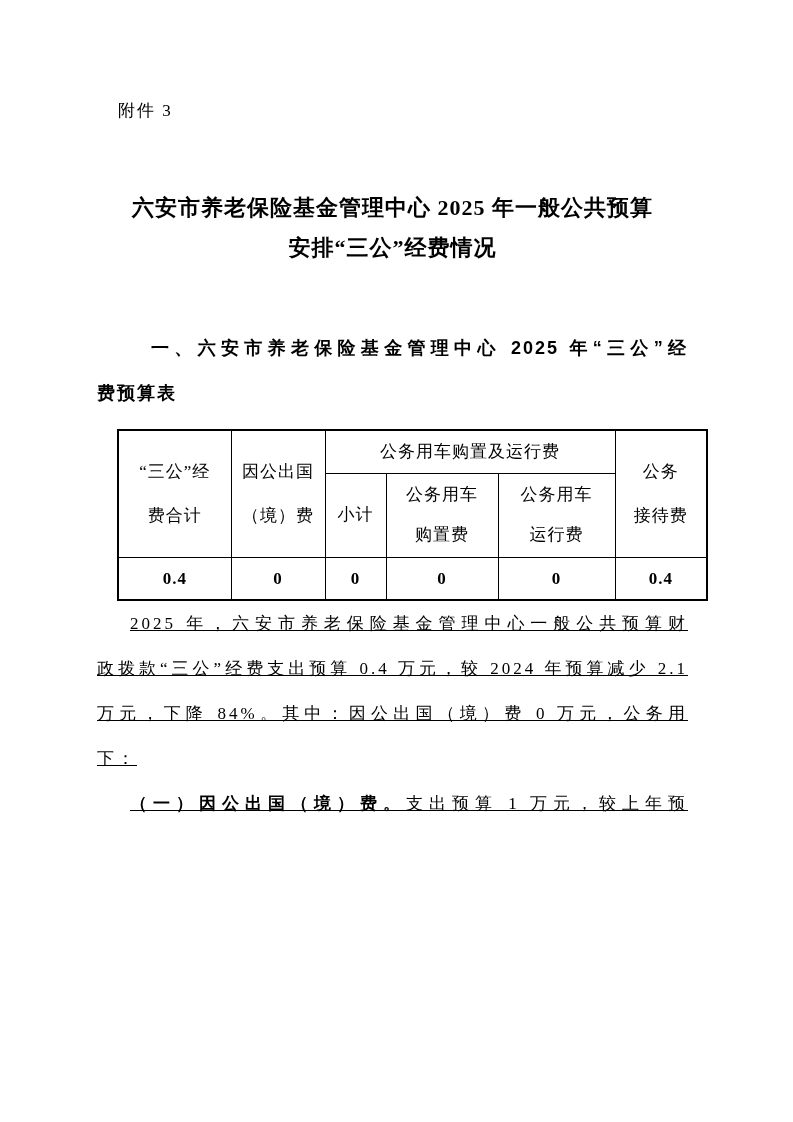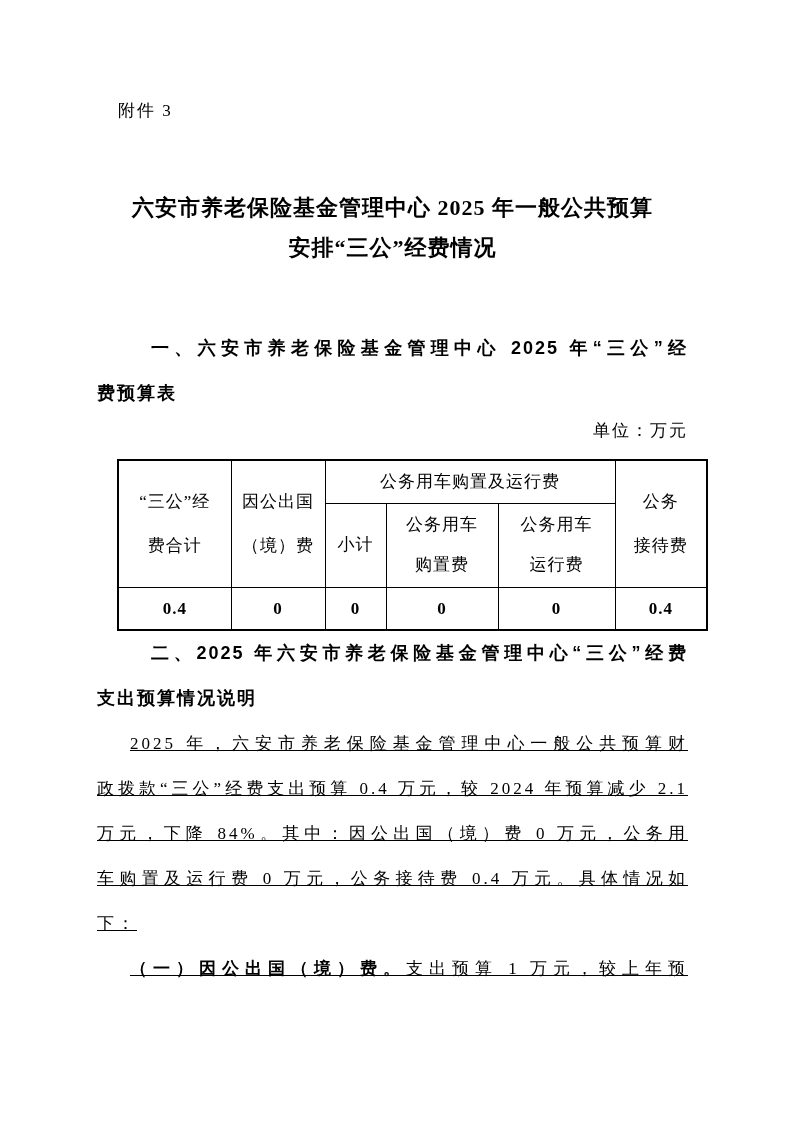--- a/index.html
+++ b/index.html
@@ -96,21 +96,20 @@
   <div class="doc-title">
     <div>六安市养老保险基金管理中心 2025 年一般公共预算</div>
     <div>安排“三公”经费情况</div>
   </div>
 
   <div class="h-section sec1">
     <div class="indent-head jline">一、六安市养老保险基金管理中心 2025 年“三公”经</div>
     <div>费预算表</div>
   </div>
 
-  <div class="unit-note">单位：万元</div>
 
   <table class="budget">
     <colgroup>
       <col style="width:113px">
         <col style="width:94px">
         <col style="width:61px">
       <col style="width:112px">
         <col style="width:117px">
         <col style="width:92px">
     </colgroup>
@@ -135,30 +134,25 @@
       <td class="val val-center">0.4</td>
       <td class="val">0</td>
       <td class="val">0</td>
       <td class="val">0</td>
       <td class="val">0</td>
       <td class="val">0.4</td>
     </tr>
   </tbody>
     </table>
 
-  <div class="h-section sec2">
-    <div class="indent-head jline">二、2025 年六安市养老保险基金管理中心“三公”经费</div>
-    <div>支出预算情况说明</div>
-  </div>
 
   <div class="para">
     <div class="first jline">2025 年，六安市养老保险基金管理中心一般公共预算财</div>
     <div class="jline">政拨款“三公”经费支出预算 0.4 万元，较 2024 年预算减少 2.1</div>
     <div class="jline">万元，下降 84%。其中：因公出国（境）费 0 万元，公务用</div>
-    <div class="jline">车购置及运行费 0 万元，公务接待费 0.4 万元。具体情况如</div>
     <div>下：</div>
   </div>
 
   <div class="para">
     <div class="first jline">
       <span class="lead-bold">（一）因公出国（境）费。</span><span>支出预算 1 万元，较上年预</span>
     </div>
   </div>
 
 </div>

